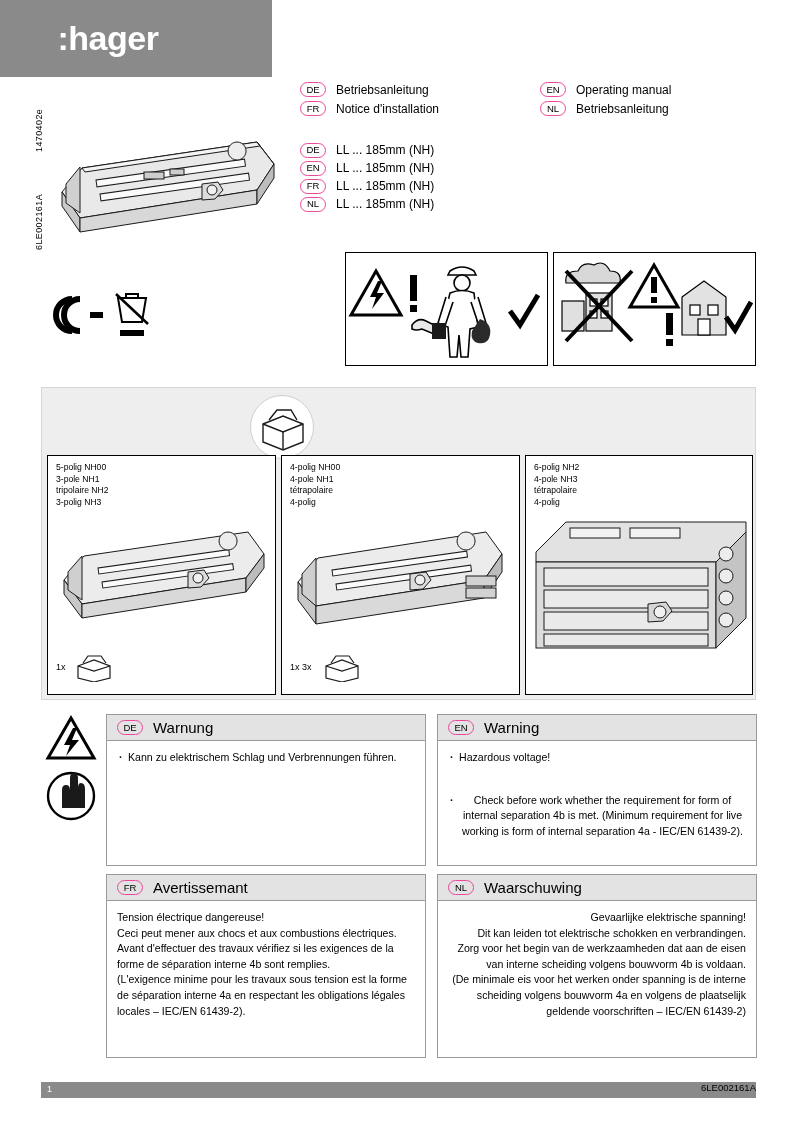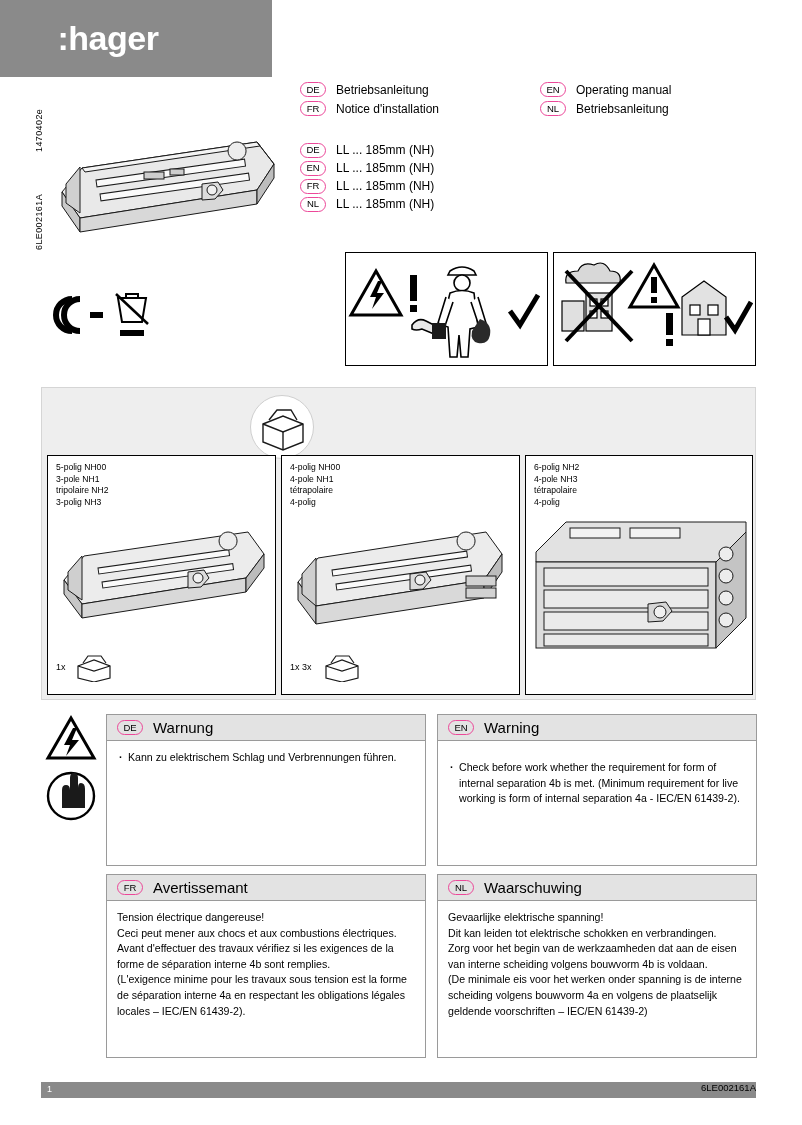--- a/index.html
+++ b/index.html
@@ -443,21 +443,22 @@
   </div>
 </div>
 
 <div class="warn-card" id="warn-en">
   <div class="warn-head">
     <span class="lang-oval">EN</span>
     <span class="warn-title">Warning</span>
   </div>
   <div class="warn-body">
     <ul>
-      <li style="margin-top:10px;">Check before work whether the requirement for form of internal separation 4b is met. (Minimum requirement for live working is form of internal separation 4a - IEC/EN 61439-2).</li>
+      <li>Hazardous voltage!</li>
+      <li style="margin-top:27px;text-align:center;">Check before work whether the requirement for form of internal separation 4b is met. (Minimum requirement for live working is form of internal separation 4a - IEC/EN 61439-2).</li>
     </ul>
   </div>
 </div>
 
 <div class="warn-card" id="warn-fr">
   <div class="warn-head">
     <span class="lang-oval">FR</span>
     <span class="warn-title">Avertissemant</span>
   </div>
   <div class="warn-body">
@@ -467,21 +468,21 @@
 (L'exigence minime pour les travaux sous tension est la forme de séparation interne 4a en respectant les obligations légales locales – IEC/EN 61439-2).</p>
   </div>
 </div>
 
 <div class="warn-card" id="warn-nl">
   <div class="warn-head">
     <span class="lang-oval">NL</span>
     <span class="warn-title">Waarschuwing</span>
   </div>
   <div class="warn-body">
-    <p style="white-space:pre-wrap;">Gevaarlijke elektrische spanning!
+    <p style="white-space:pre-wrap;text-align:right;">Gevaarlijke elektrische spanning!
 Dit kan leiden tot elektrische schokken en verbrandingen.
 Zorg voor het begin van de werkzaamheden dat aan de eisen van interne scheiding volgens bouwvorm 4b is voldaan.
 (De minimale eis voor het werken onder spanning is de interne scheiding volgens bouwvorm 4a en volgens de plaatselijk geldende voorschriften – IEC/EN 61439-2)</p>
   </div>
 </div>
 
 <div class="footer"></div>
 <div class="footer-page">1</div>
 <div class="footer-code">6LE002161A</div>
 

